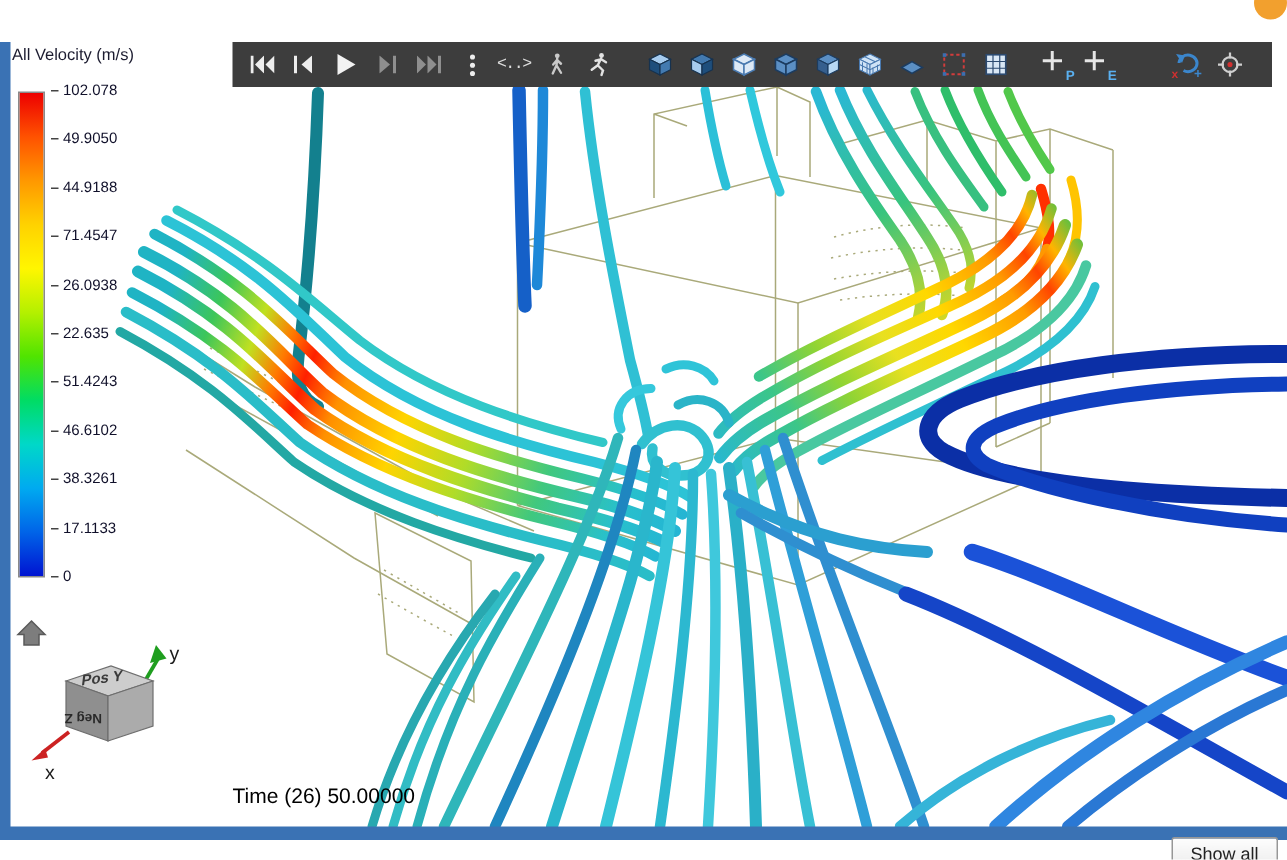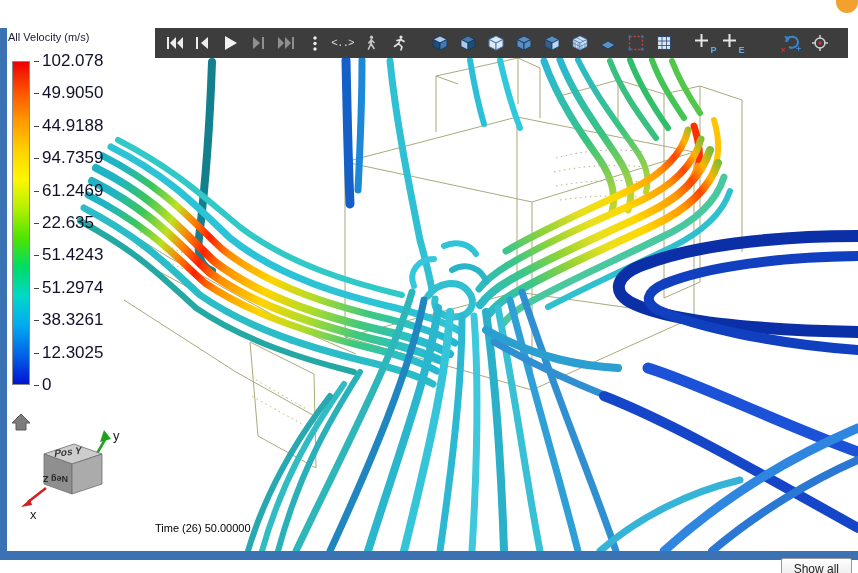--- a/index.html
+++ b/index.html
@@ -25,26 +25,26 @@
   .gap{width:12px;flex:none}
   .gap-lg{width:30px;flex:none}
   .code-glyph{color:#ddd;font-family:"Liberation Mono",monospace;font-size:11px;letter-spacing:-1px}
   .plusw{position:relative;width:20px;height:20px;display:inline-block}
   .plusw svg{position:absolute;left:0;top:1px}
   .sublet{position:absolute;right:-2px;bottom:-2px;font-size:9px;font-weight:bold;color:#5ab0f0}
   
   .legend{position:absolute;left:8px;top:31px;width:110px;height:380px;z-index:3}
   .legend-title{font-size:11px;color:#1c1c30;white-space:nowrap}
   #legend-bar{position:absolute;left:4px;top:30px;width:18px;height:324px;border:1px solid #8a8a8a;box-sizing:border-box}
-  .tick{position:absolute;left:26px;font-size:17px;color:#10102a;white-space:nowrap;line-height:12px}
+  .tick{position:absolute;left:26px;font-size:10px;color:#10102a;white-space:nowrap;line-height:12px}
   .tick::before{content:"";display:inline-block;width:5px;height:1px;background:#444;vertical-align:middle;margin-right:3px}
   
   .home{position:absolute;left:10px;top:412px;z-index:3;background:none;border:0;padding:0;cursor:pointer}
   .triad{position:absolute;left:16px;top:422px;z-index:3;cursor:pointer}
-  .time{position:absolute;left:155px;top:522px;font-size:11px;color:#000;z-index:3}
+  .time{position:absolute;left:155px;top:522px;font-size:14px;color:#000;z-index:3}
 </style>
 </head>
 <body>
 
 <svg id="scene" width="858" height="573" viewBox="0 0 858 573">
   <defs>
     <linearGradient id="gL" gradientUnits="userSpaceOnUse" x1="110" y1="200" x2="460" y2="345">
       <stop offset="0" stop-color="#1fb4c4"></stop>
         <stop offset="0.09" stop-color="#3cc65a"></stop>
       <stop offset="0.17" stop-color="#c0e020"></stop>
@@ -345,27 +345,27 @@
     </svg>
   </button>
 </div>
 
 <div class="legend">
   <div class="legend-title">All Velocity (m/s)</div>
   <div id="legend-bar" style="background: linear-gradient(rgb(237, 0, 0), rgb(255, 82, 0), rgb(255, 152, 0), rgb(255, 210, 0), rgb(255, 246, 0), rgb(180, 240, 0), rgb(80, 228, 0), rgb(0, 220, 100), rgb(0, 216, 200), rgb(0, 170, 240), rgb(0, 100, 232), rgb(0, 20, 210));"></div>
   <span class="tick" style="top:24px">102.078</span>
   <span class="tick" style="top:56px">49.9050</span>
   <span class="tick" style="top:89px">44.9188</span>
-  <span class="tick" style="top:121px">94.7359</span>
-  <span class="tick" style="top:154px">61.2469</span>
+  <span class="tick" style="top:121px">71.4547</span>
+  <span class="tick" style="top:154px">26.0938</span>
   <span class="tick" style="top:186px">22.635</span>
   <span class="tick" style="top:218px">51.4243</span>
-  <span class="tick" style="top:251px">51.2974</span>
+  <span class="tick" style="top:251px">46.6102</span>
   <span class="tick" style="top:283px">38.3261</span>
-  <span class="tick" style="top:316px">12.3025</span>
+  <span class="tick" style="top:316px">17.1133</span>
   <span class="tick" style="top:348px">0</span>
 </div>
 
 <button class="home">
   <svg width="22" height="20" viewBox="0 0 22 20">
     <path d="M11 2 L20 11 H16 V18 H6 V11 H2 Z" fill="#7d7d7d" stroke="#5a5a5a" stroke-width="1"></path>
   </svg>
 </button>
 
 <svg class="triad" width="112" height="102" viewBox="0 0 112 102">

